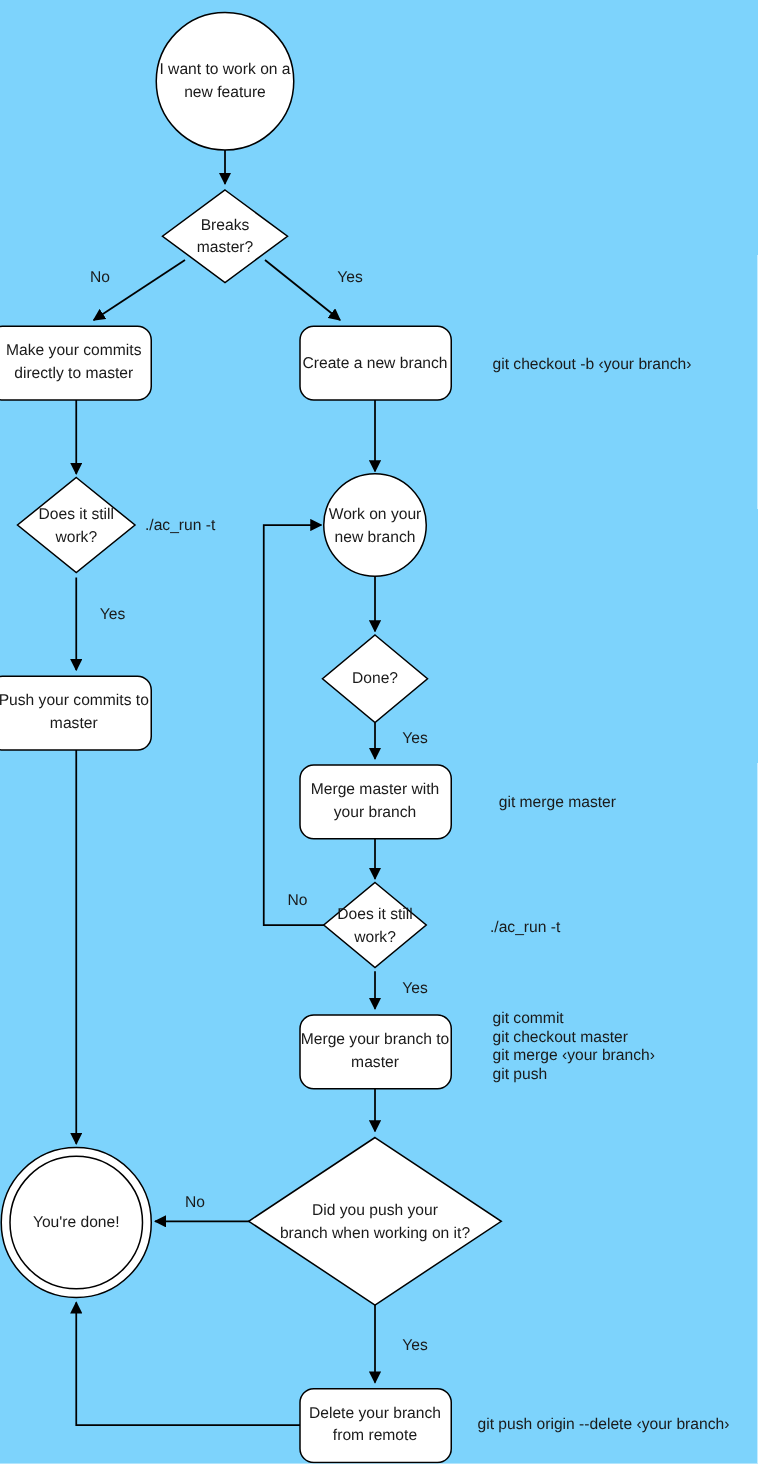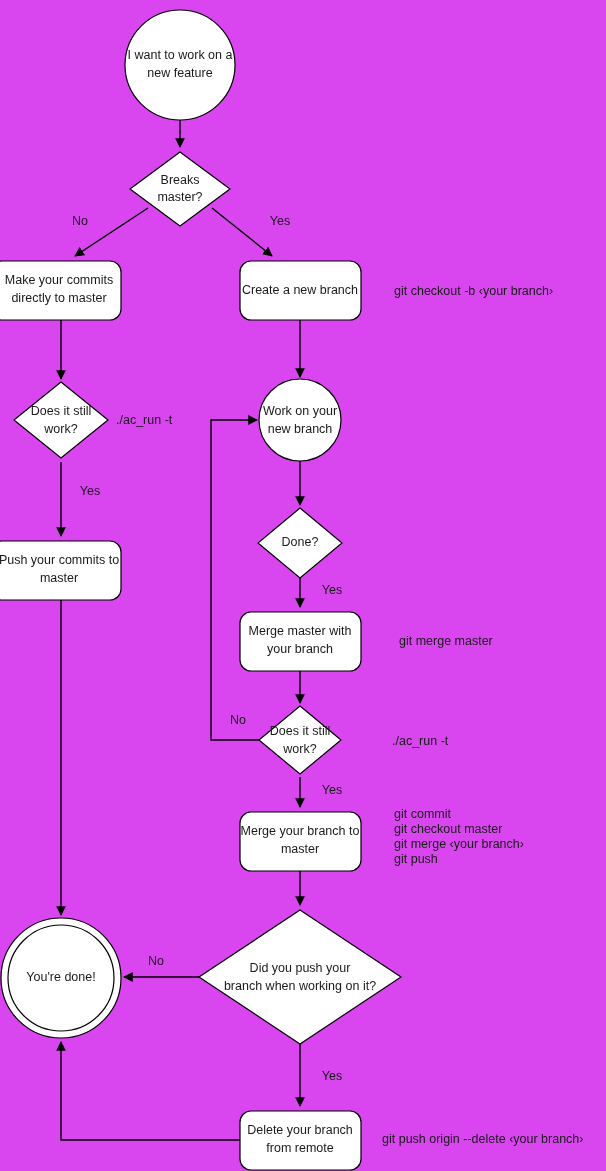--- a/index.html
+++ b/index.html
@@ -8,21 +8,21 @@
     background: #ffffff;
   }
   body {
     font-family: "Liberation Sans", sans-serif;
   }
   #flowchart-root {
     position: relative;
     width: 606px;
     height: 1171px;
     overflow: hidden;
-    background: #d946ef;
+    background: #7dd3fc;
   }
   svg.diagram {
     display: block;
     width: 606px;
     height: 1171px;
   }
   .shape {
     fill: #ffffff;
     stroke: #000000;
     stroke-width: 1.2;

